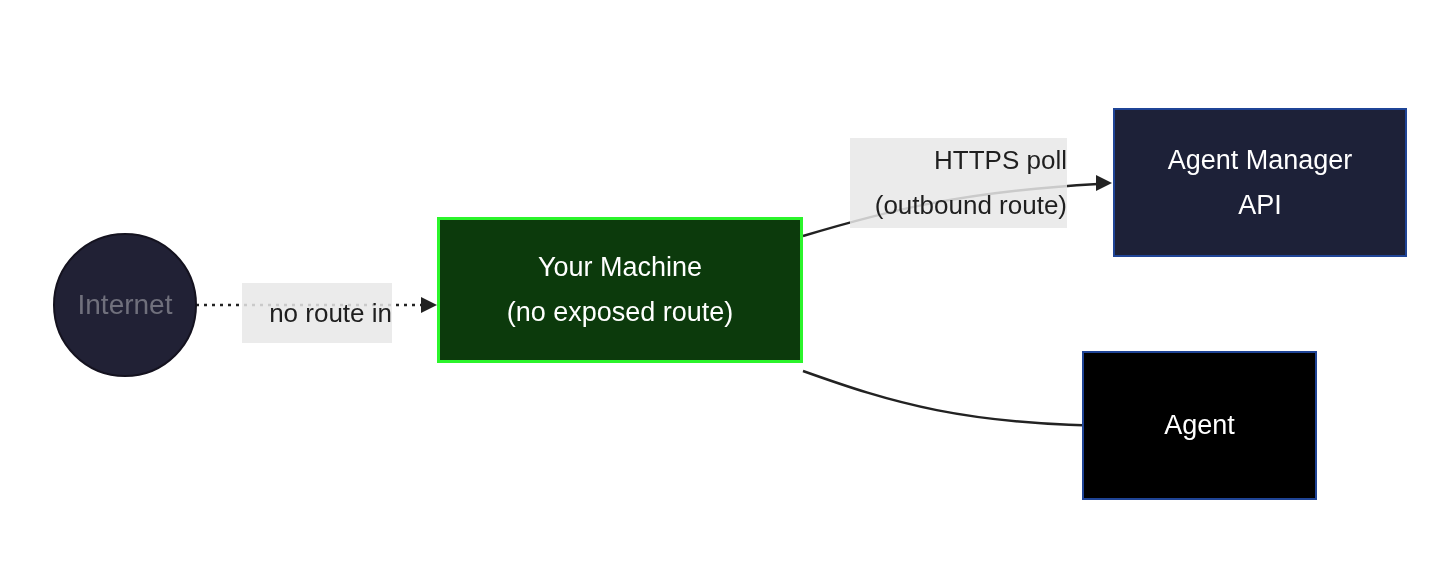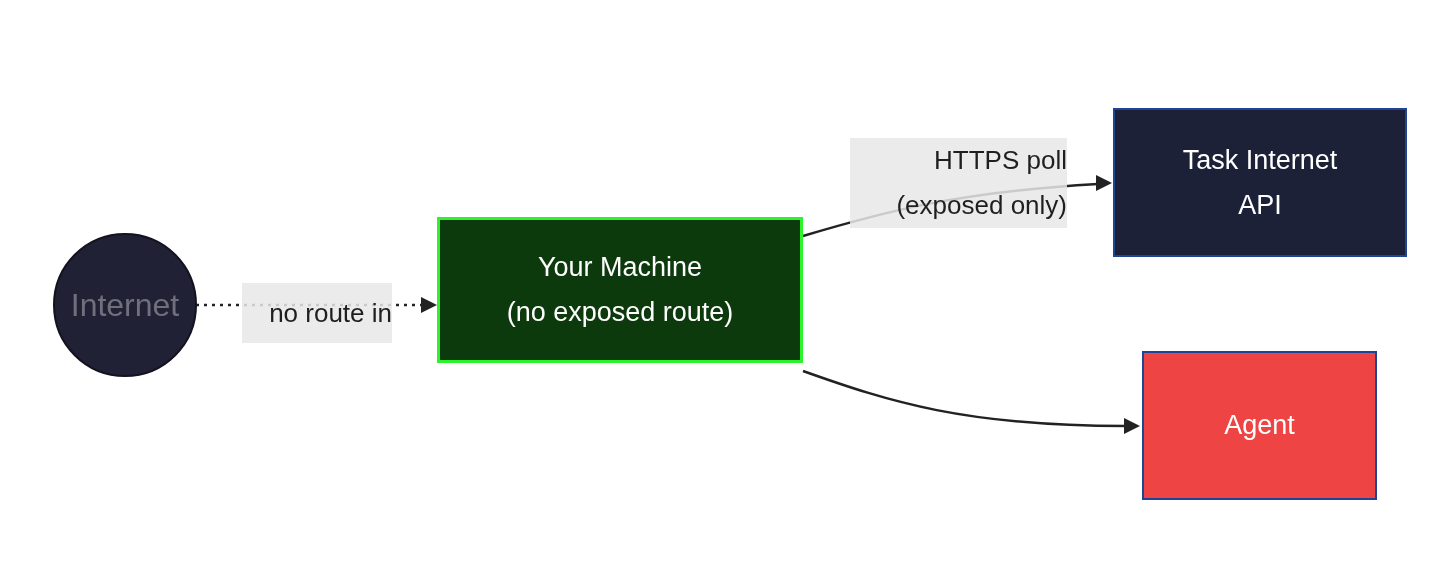--- a/index.html
+++ b/index.html
@@ -30,43 +30,43 @@
     text-align: center;
     box-sizing: border-box;
   }
   .node-circle {
     left: 53px; top: 233px;
     width: 144px; height: 144px;
     border-radius: 50%;
     background: #212135;
     border: 2px solid #14121f;
     color: #70707c;
-    font-size: 32px;
+    font-size: 28px;
   }
   .node-rect {
     color: #ffffff;
     font-size: 27px;
     line-height: 45px;
   }
   .node-machine {
     left: 437px; top: 217px;
     width: 366px; height: 146px;
     background: #0c3a0c;
     border: 3px solid #2bf42b;
   }
   .node-task {
     left: 1113px; top: 108px;
     width: 294px; height: 149px;
     background: #1d2138;
     border: 2px solid #1f4496;
   }
   .node-agent {
-    left: 1142px; top: 351px;
+    left: 1082px; top: 351px;
     width: 235px; height: 149px;
-    background: #ef4444;
+    background: #000000;
     border: 2px solid #1f4496;
   }
   .edge-label {
     position: absolute;
     display: flex;
     flex-direction: column;
     align-items: flex-end;
     justify-content: center;
     text-align: center;
     background: rgba(231,231,231,0.85);
@@ -103,30 +103,30 @@
   <div class="node node-circle">
     <span>Internet</span>
   </div>
 
   <div class="node node-rect node-machine">
     <span>Your Machine</span>
     <span>(no exposed route)</span>
   </div>
 
   <div class="node node-rect node-task">
-    <span>Task Internet</span>
+    <span>Agent Manager</span>
     <span>API</span>
   </div>
 
   <div class="node node-rect node-agent">
     <span>Agent</span>
   </div>
 
   <div class="edge-label label-no-route">
     <span>no route in</span>
   </div>
 
   <div class="edge-label label-https">
     <span>HTTPS poll</span>
-    <span>(exposed only)</span>
+    <span>(outbound route)</span>
   </div>
 
 </div>
 
 </body></html>

